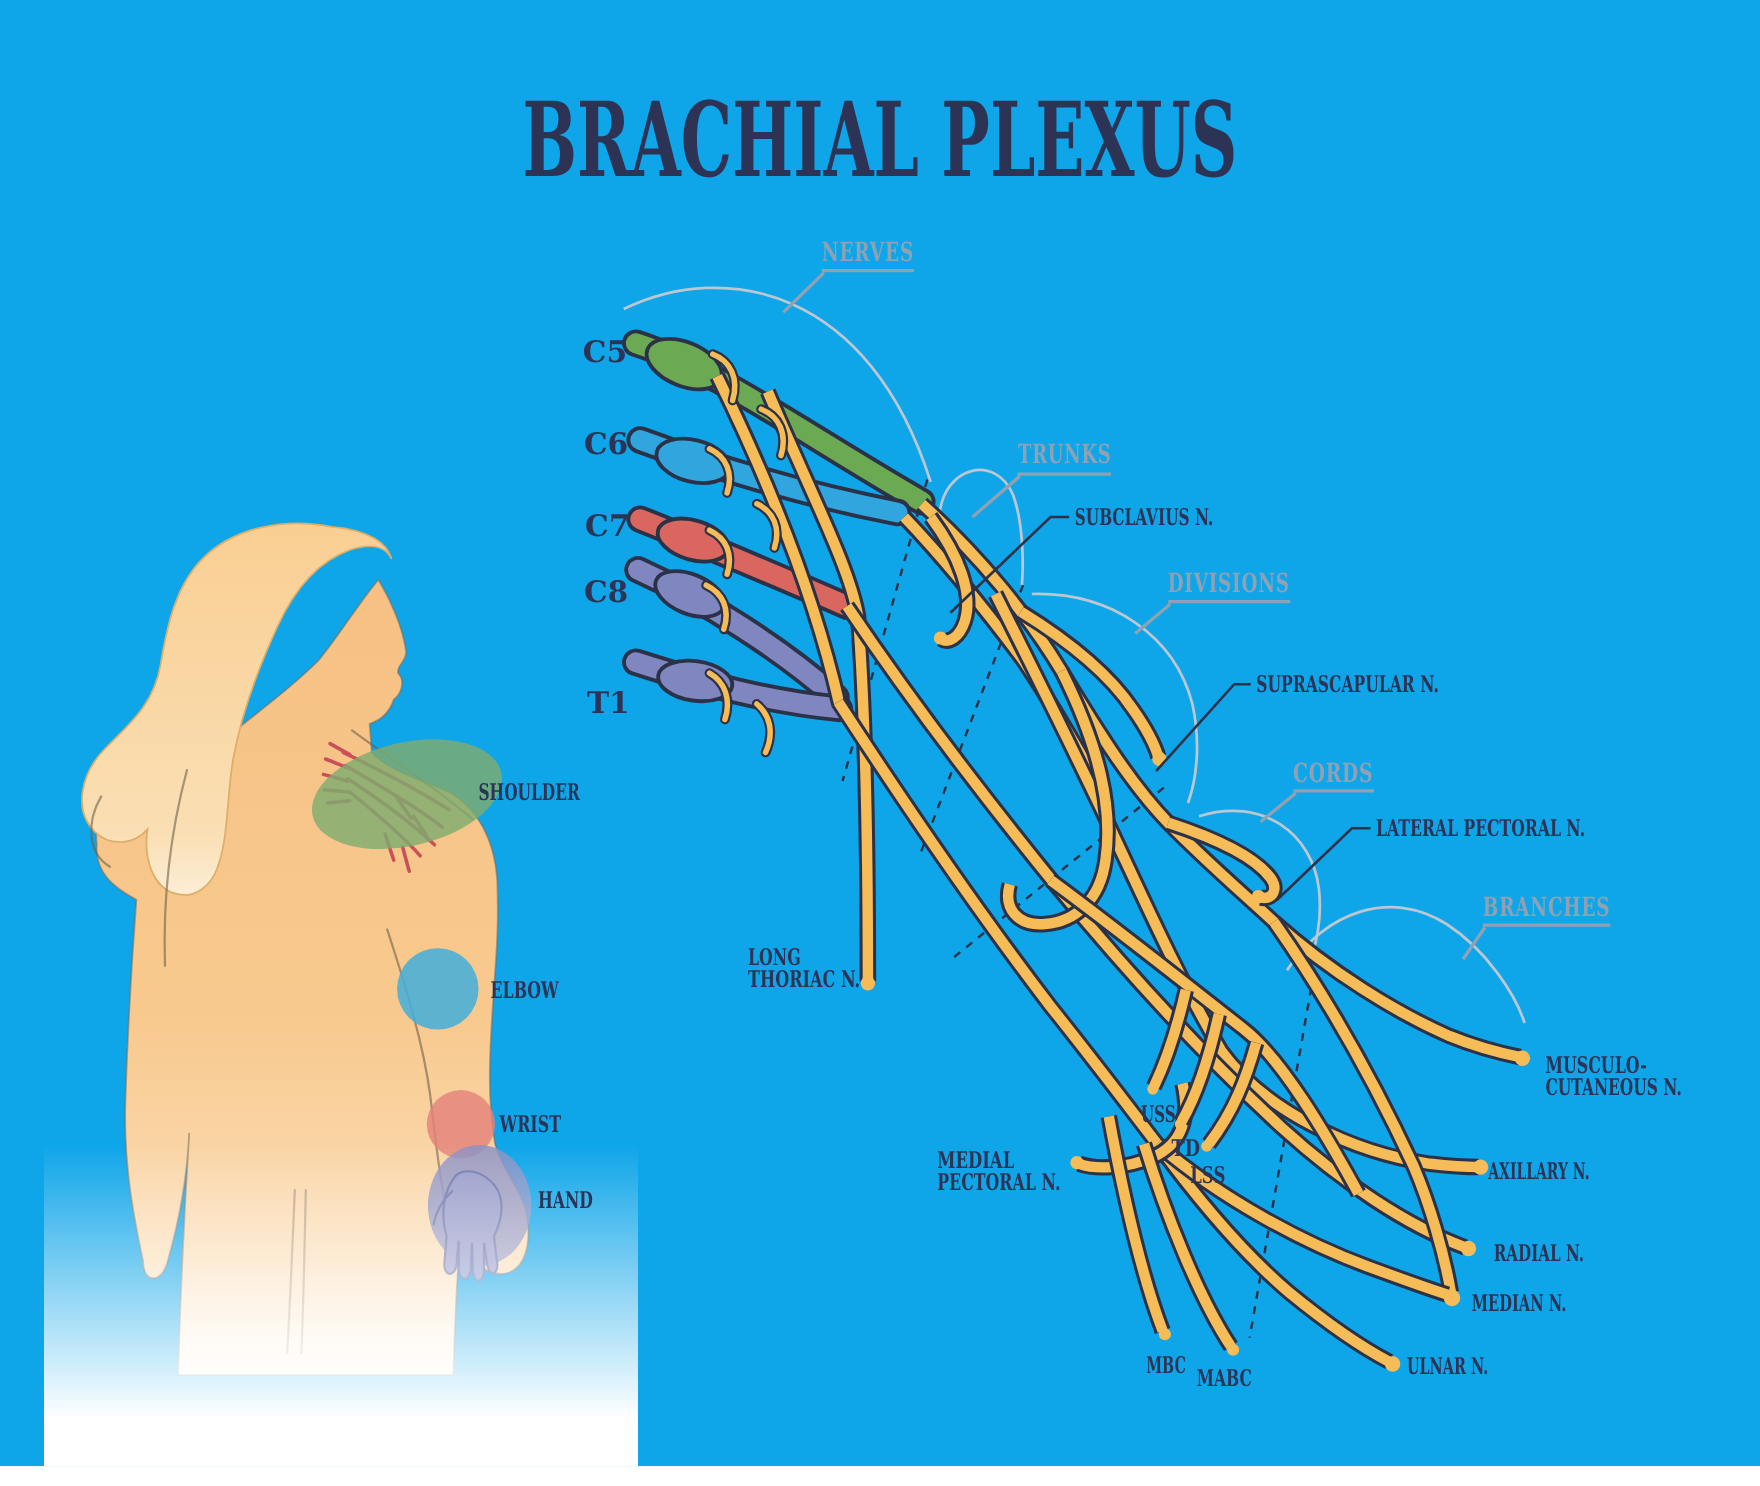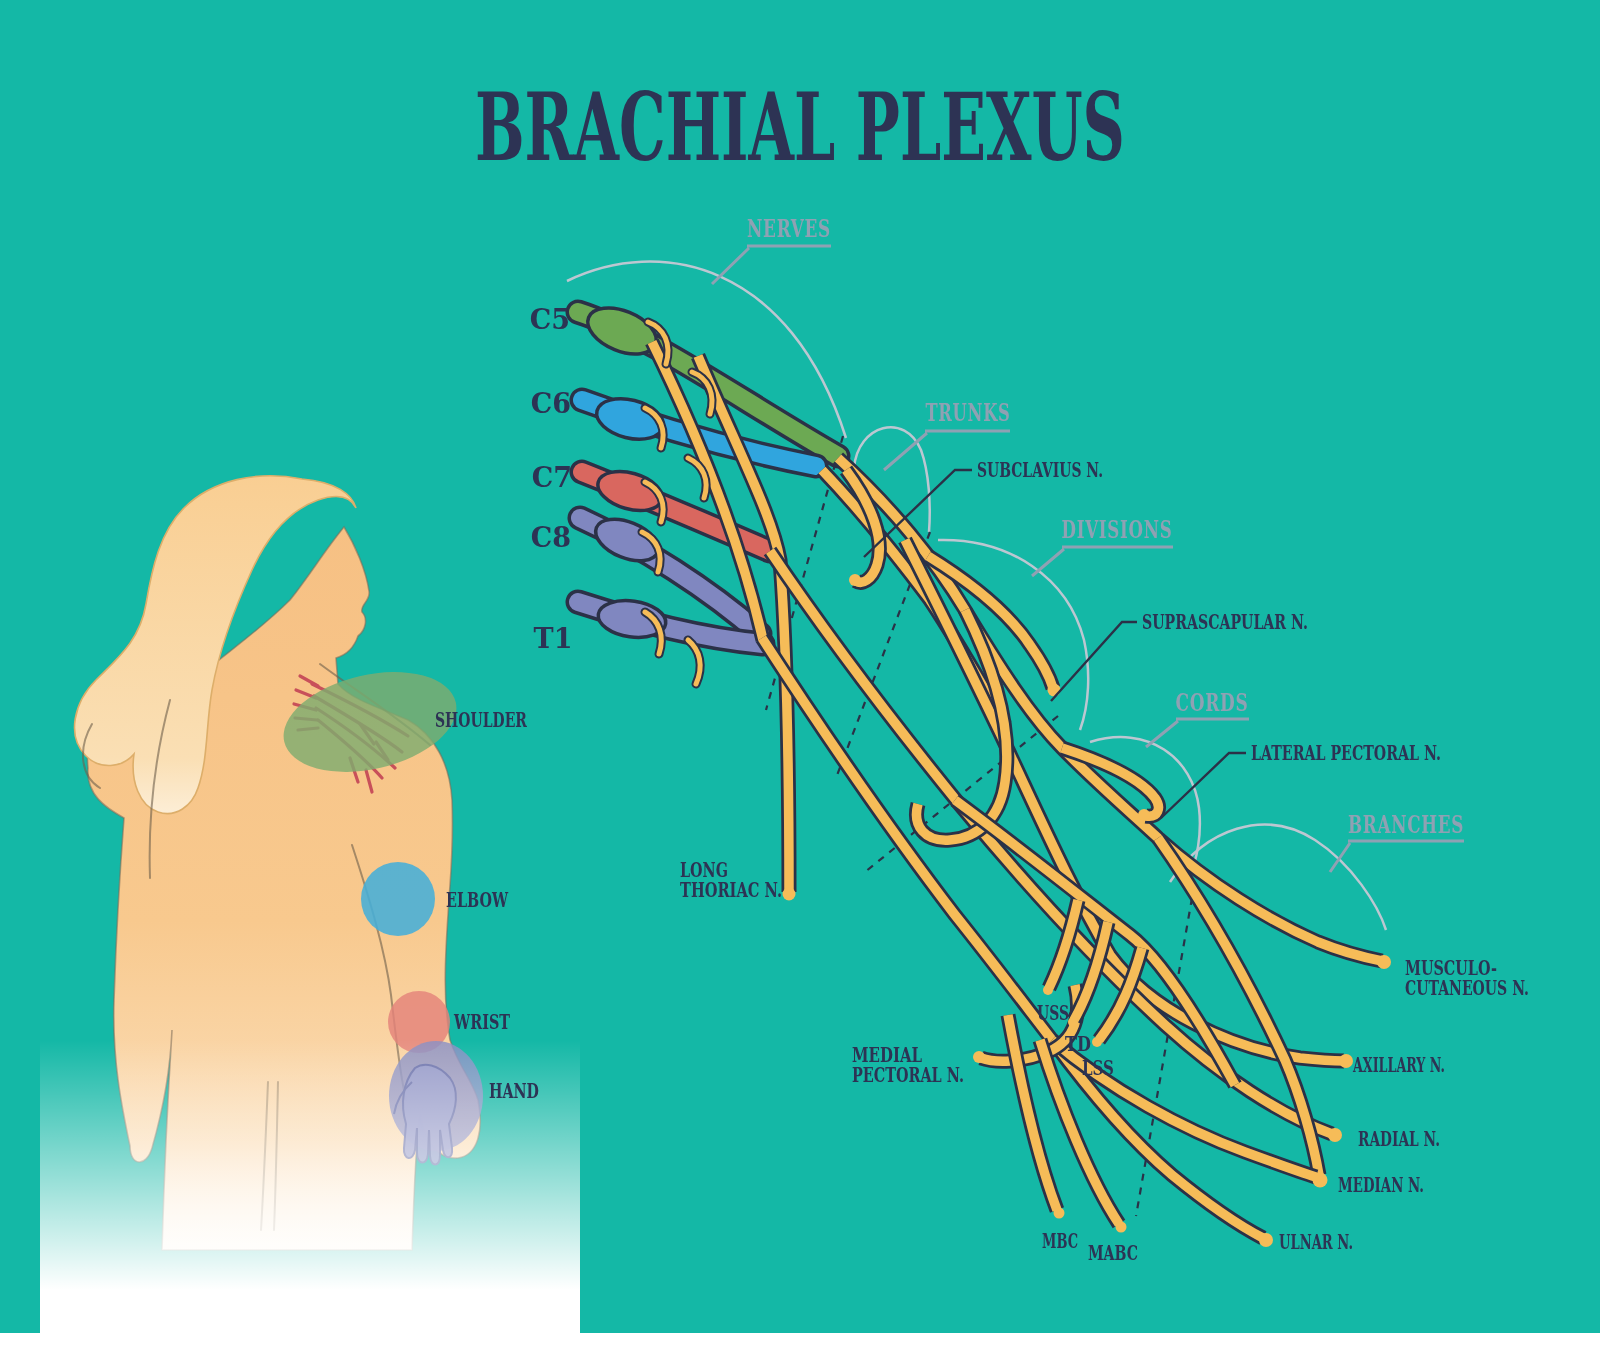--- a/index.html
+++ b/index.html
@@ -1,16 +1,16 @@
 <!DOCTYPE html>
 <html><head>
 <meta charset="utf-8">
 <style>
   html,body{margin:0;padding:0;background:#ffffff;}
-  .stage{position:relative;width:1600px;height:1333px;background:#14b8a6;overflow:hidden;
+  .stage{position:relative;width:1600px;height:1333px;background:#0ea5e9;overflow:hidden;
          font-family:"DejaVu Serif","Liberation Serif",serif;}
   svg{position:absolute;left:0;top:0;}
   text{font-family:"DejaVu Serif","Liberation Serif",serif;}
   .title-t{font-size:94px;font-weight:bold;fill:#2D3354;}
   .sec-t{font-size:24px;font-weight:bold;fill:#8FA1B3;letter-spacing:1px;}
   .lbl-t{font-size:21px;font-weight:bold;fill:#2D3354;}
   .root-t{font-size:27px;font-weight:bold;fill:#2D3354;}
   .arc{stroke:#BCC7D1;stroke-width:2.5;fill:none;}
   .secline{stroke:#8FA1B3;stroke-width:3;fill:none;}
   .dashed{stroke:#2B3147;stroke-width:2.2;stroke-dasharray:7 7;fill:none;}

